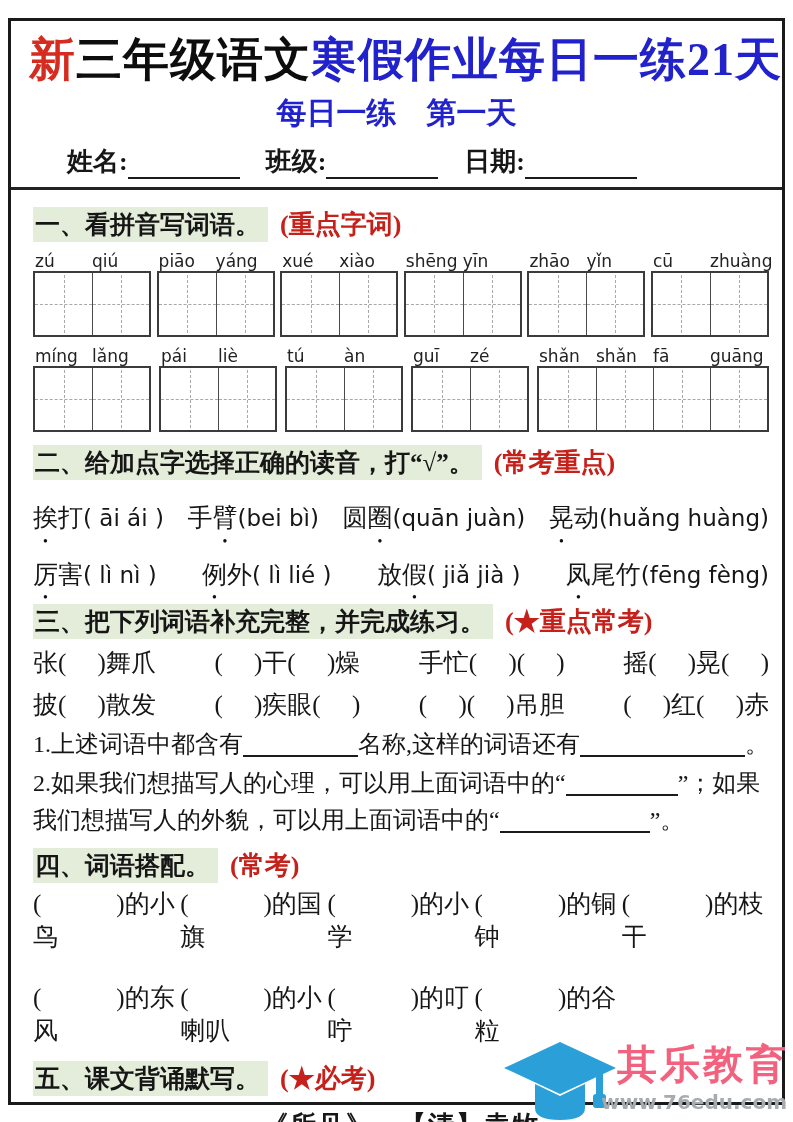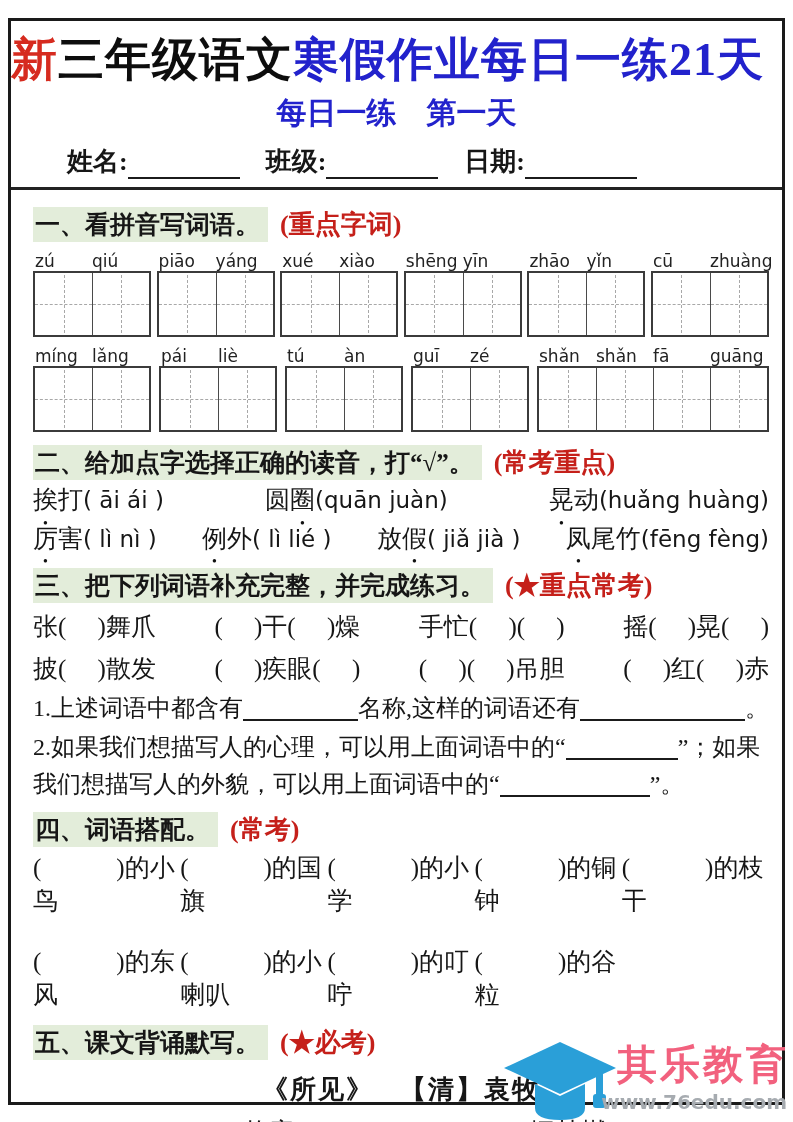--- a/index.html
+++ b/index.html
@@ -5,21 +5,21 @@
   :root{
     --accent-red:#d62b1f; --accent-blue:#2222cc; --note-red:#c5201a;
     --highlight-green:#e3edda; --text-black:#161616; --line-black:#1b1b1b;
     --grid-border:#3b3b3b; --grid-dash:#a8a8a8; --brand-pink:#f2617e;
     --cap-blue:#2a9fd8; --url-gray:#a6abb0;
   }
   *{margin:0;padding:0;box-sizing:border-box;}
   body{width:793px;height:1122px;background:#fdfdfd;font-family:"Liberation Serif",serif;color:var(--text-black);}
   .page{position:relative;width:793px;height:1122px;overflow:hidden;background:#fff;}
   .frame{position:absolute;left:8px;top:18px;right:8px;bottom:17px;border:3px solid #1a1a1a;background:#fff;}
-  .title{margin-top:8px;text-align:left;font-size:46px;font-weight:900;letter-spacing:1px;white-space:nowrap;}
+  .title{margin-top:8px;text-align:right;font-size:46px;font-weight:900;letter-spacing:1px;white-space:nowrap;}
   .t-red{color:var(--accent-red);}
   .t-black{color:#0d0d0d;}
   .t-blue{color:var(--accent-blue);}
   .subtitle{text-align:center;font-size:30px;font-weight:900;color:var(--accent-blue);margin-top:2px;}
   .inforow{display:flex;align-items:flex-end;font-size:26px;font-weight:700;margin:10px 0 8px 56px;}
   .inforow .lbl{margin-left:26px;}
   .inforow .lbl:first-child{margin-left:0;}
   .blank{display:inline-block;border-bottom:2px solid var(--line-black);height:1em;vertical-align:-5px;}
   .info-blank{width:112px;}
   .divider{border-top:3px solid #222;}
@@ -31,21 +31,21 @@
   .pinrow{display:flex;justify-content:space-between;align-items:flex-end;margin-top:9px;}
   .pgroup{display:flex;flex-direction:column;align-items:center;}
   .prow{display:flex;}
   .prow span{width:57px;text-align:left;font-family:"DejaVu Sans",sans-serif;font-size:17px;color:#222;}
   .cellgroup{display:flex;border:2.5px solid var(--grid-border);background:#fff;}
   .cell{width:57px;height:62px;position:relative;}
   .cell + .cell{border-left:1.6px solid #4a4a4a;}
   .cell::before{content:"";position:absolute;left:50%;top:2px;bottom:2px;border-left:1.4px dashed var(--grid-dash);}
   .cell::after{content:"";position:absolute;top:50%;left:0;right:0;border-top:1.4px dashed var(--grid-dash);}
   
-  .s2-line{display:flex;justify-content:space-between;font-size:25px;margin-top:1px;line-height:1.5;}
+  .s2-line{display:flex;justify-content:space-between;font-size:25px;margin-top:19px;line-height:1.5;}
   .s2-item .word span{position:relative;display:inline-block;}
   .s2-item .word .dotted::after{content:"●";position:absolute;left:50%;bottom:-10px;transform:translateX(-50%);font-size:8px;color:#111;}
   .s2-item .opts{font-family:"DejaVu Sans",sans-serif;font-size:23px;}
   
   .word-line{display:flex;justify-content:space-between;font-size:25px;margin-top:6px;line-height:1.45;}
   .question{font-size:24px;line-height:1.55;margin-top:2px;}
   .q-blank1{width:115px;} .q-blank2{width:165px;} .q-blank3{width:112px;} .q-blank4{width:150px;}
   .s4-grid{display:grid;grid-template-columns:1fr 1fr 1fr 1fr 1fr;font-size:25px;margin-top:4px;row-gap:28px;justify-items:start;}
   
   .poem-title{text-align:center;font-size:26px;font-weight:700;margin-top:12px;letter-spacing:2px;font-family:Liberation Mono, monospace;}
@@ -203,20 +203,21 @@
               <div class="cell"></div>
             </div>
           </div>
         </div>
 
       <div class="sec-head">
         <span class="hl">二、给加点字选择正确的读音，打“√”。</span><span class="note">(常考重点)</span>
       </div>
       <div class="s2-line">
           <span class="s2-item"><span class="word"><span class="dotted">挨</span><span>打</span></span><span class="opts">( āi  ái )</span></span>
+          <span class="s2-item"><span class="word"><span>手</span><span class="dotted">臂</span></span><span class="opts">(bei  bì)</span></span>
           <span class="s2-item"><span class="word"><span>圆</span><span class="dotted">圈</span></span><span class="opts">(quān juàn)</span></span>
           <span class="s2-item"><span class="word"><span class="dotted">晃</span><span>动</span></span><span class="opts">(huǎng huàng)</span></span>
         </div>
       <div class="s2-line">
           <span class="s2-item"><span class="word"><span class="dotted">厉</span><span>害</span></span><span class="opts">( lì  nì )</span></span>
           <span class="s2-item"><span class="word"><span class="dotted">例</span><span>外</span></span><span class="opts">( lì  lié )</span></span>
           <span class="s2-item"><span class="word"><span>放</span><span class="dotted">假</span></span><span class="opts">( jiǎ  jià )</span></span>
           <span class="s2-item"><span class="word"><span class="dotted">凤</span><span>尾</span><span>竹</span></span><span class="opts">(fēng  fèng)</span></span>
         </div>
 

